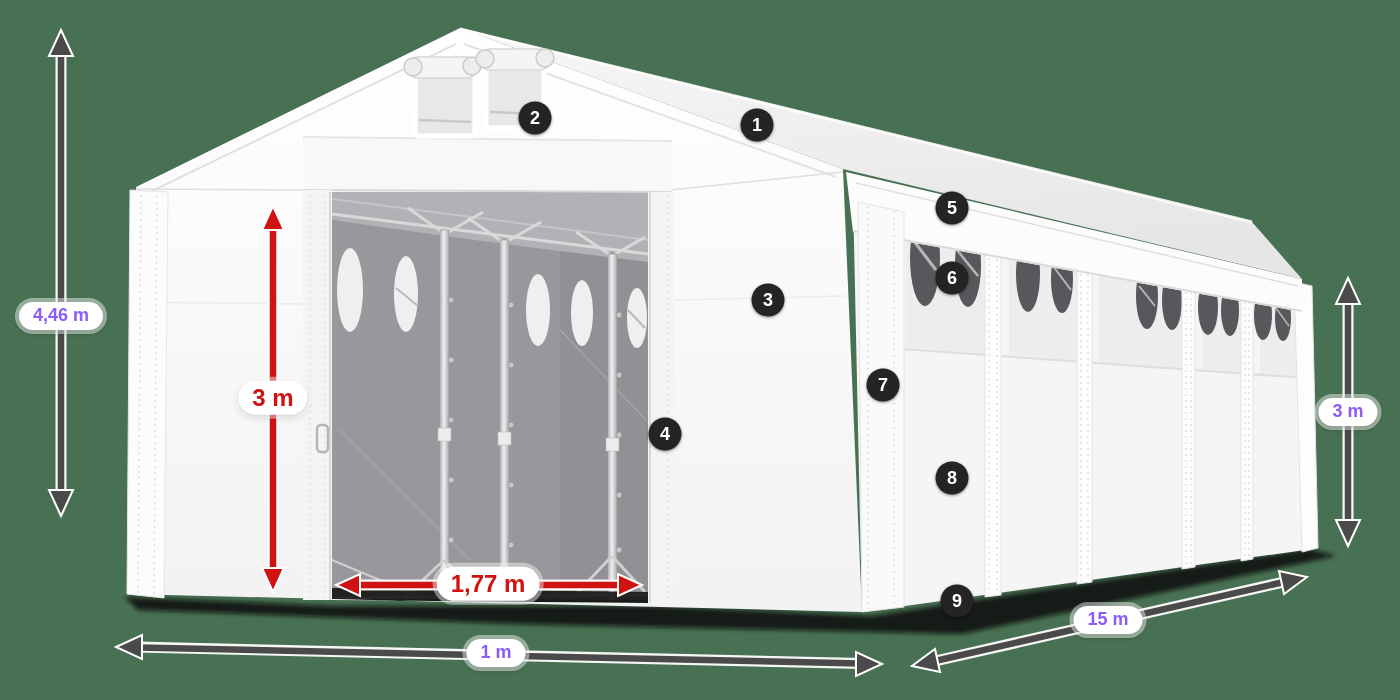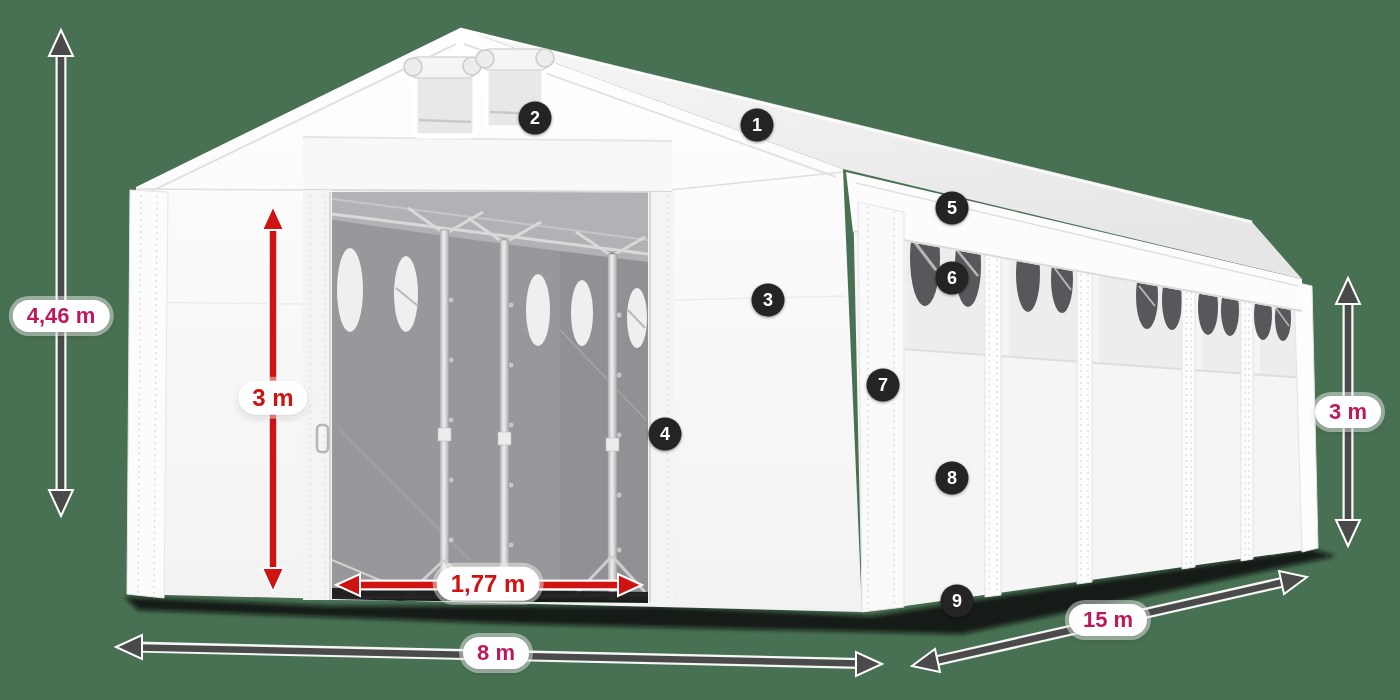--- a/index.html
+++ b/index.html
@@ -2,21 +2,21 @@
 <html><head>
 <meta charset="utf-8">
 <style>
   html,body{margin:0;padding:0;}
   body{width:1400px;height:700px;overflow:hidden;font-family:"Liberation Sans",sans-serif;}
   .stage{position:relative;width:1400px;height:700px;background:#487052;}
   .stage svg{position:absolute;left:0;top:0;}
   .pill{
     position:absolute;transform:translate(-50%,-50%);
     background:#ffffff;border-radius:999px;padding:4px 14px;
-    font-weight:bold;font-size:22px;line-height:1.1;color:#be185d;white-space:nowrap;
+    font-weight:bold;font-size:18px;line-height:1.1;color:#8b5cf6;white-space:nowrap;
     box-shadow:0 0 0 4px rgba(255,255,255,.45),0 2px 6px rgba(0,0,0,.3);
   }
   .pill.red{color:#ce1312;font-size:24px;}
   .badge{
     position:absolute;transform:translate(-50%,-50%);
     width:33px;height:33px;border-radius:50%;background:#242424;color:#ffffff;
     font-weight:bold;font-size:18px;display:flex;align-items:center;justify-content:center;
     box-shadow:0 1px 3px rgba(0,0,0,.45);
   }
 </style>
@@ -267,21 +267,21 @@
           <polygon points="273,592 262,568 284,568"></polygon>
         <polygon points="336,585 360,574 360,596"></polygon>
           <polygon points="642,585 618,574 618,596"></polygon>
       </g>
     </g>
   </svg>
 
   <div class="pill" style="left:61px;top:316px">4,46 m</div>
   <div class="pill red" style="left:273px;top:398px">3 m</div>
   <div class="pill red" style="left:488px;top:584px">1,77 m</div>
-  <div class="pill" style="left:496px;top:653px">8 m</div>
+  <div class="pill" style="left:496px;top:653px">1 m</div>
   <div class="pill" style="left:1108px;top:620px">15 m</div>
   <div class="pill" style="left:1348px;top:412px">3 m</div>
 
   <div class="badge" style="left:757px;top:125px">1</div>
   <div class="badge" style="left:535px;top:118px">2</div>
   <div class="badge" style="left:768px;top:300px">3</div>
   <div class="badge" style="left:665px;top:434px">4</div>
   <div class="badge" style="left:952px;top:208px">5</div>
   <div class="badge" style="left:952px;top:278px">6</div>
   <div class="badge" style="left:883px;top:385px">7</div>

